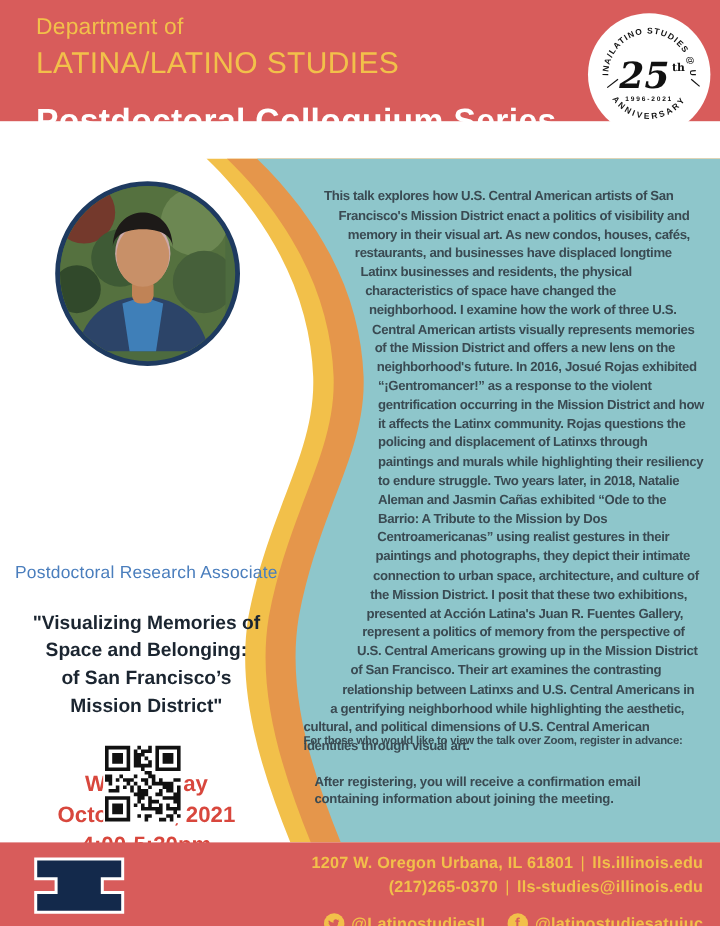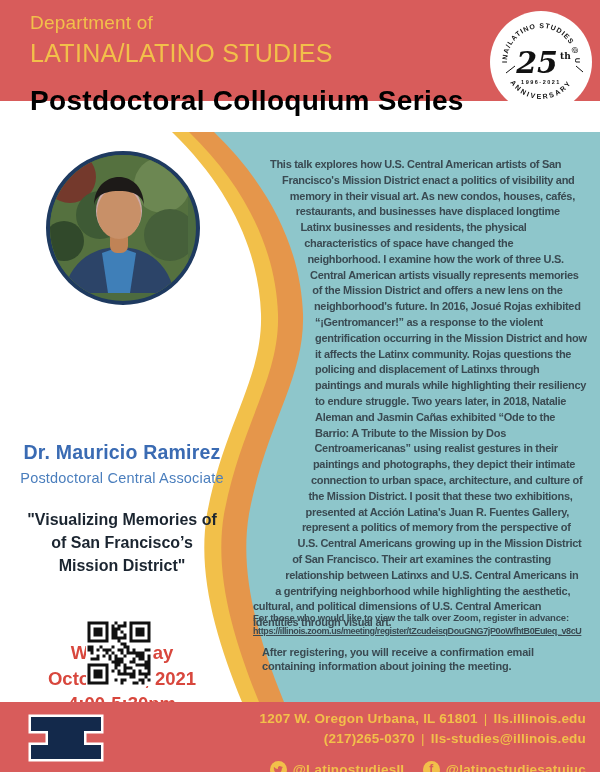--- a/index.html
+++ b/index.html
@@ -3,21 +3,21 @@
 <meta charset="utf-8">
 <style>
   html,body{margin:0;padding:0;background:#888;}
   .poster{position:relative;width:600px;height:772px;background:#ffffff;overflow:hidden;
           font-family:"Liberation Sans",sans-serif;}
   
   .header{position:absolute;left:0;top:0;width:600px;height:101px;background:#D85C5B;}
   .header-text{position:absolute;left:30px;top:12px;}
   .eyebrow{color:#F2C04A;font-size:19px;font-weight:400;letter-spacing:.2px;}
   .dept{color:#F2C04A;font-size:25px;font-weight:400;letter-spacing:.3px;margin-top:5px;}
-  .series{color:#000000;font-size:28px;font-weight:700;letter-spacing:.3px;margin-top:17px;}
+  .series{color:#ffffff;font-size:28px;font-weight:700;letter-spacing:.3px;margin-top:17px;}
   .badge{position:absolute;right:6px;top:9px;}
   
   .middle{position:absolute;left:0;top:132px;width:600px;height:570px;background:#ffffff;}
   .bands{position:absolute;left:0;top:0;}
   
   .photo-wrap{position:absolute;left:46px;top:19px;width:146px;height:146px;border-radius:50%;
               border:4px solid #1E3A60;overflow:hidden;background:#4d6b3f;}
   .leftcol{position:absolute;left:8px;width:228px;text-align:center;}
   .name{top:309px;color:#3A6BB3;font-size:19.5px;font-weight:800;letter-spacing:.2px;}
   .role{top:338px;color:#4A7EBD;font-size:14.5px;font-weight:400;letter-spacing:.2px;}
@@ -96,24 +96,24 @@
         <circle cx="14" cy="86" r="20" fill="#31492b"></circle>
         <path d="M14,138 C20,104 46,92 69,92 C92,92 118,104 124,138 Z" fill="#2c4468"></path>
         <path d="M52,98 L69,92 L86,98 L80,138 L58,138 Z" fill="#3f7fb8"></path>
         <rect x="60" y="76" width="18" height="22" rx="7" fill="#c08356"></rect>
         <ellipse cx="69" cy="56" rx="23" ry="27" fill="#caa"></ellipse>
         <ellipse cx="69" cy="58" rx="22" ry="26" fill="#c89068"></ellipse>
         <path d="M44,52 C44,28 60,22 69,22 C78,22 94,28 94,52 C94,44 88,36 69,36 C50,36 44,44 44,52 Z" fill="#1d1a18"></path>
       </svg>
     </div>
 
-    <div class="leftcol name">Dr. Mauricio Ramirez</div>
-    <div class="leftcol role">Postdoctoral Central Associate</div>
+    <div class="leftcol role">Postdoctoral Research Associate</div>
     <div class="leftcol talk-title">
       <div>"Visualizing Memories of</div>
+      <div>Space and Belonging:</div>
       <div>of San Francisco’s</div>
       <div>Mission District"</div>
     </div>
     <div class="leftcol when">
       <div>Wednesday</div>
       <div>October 13, 2021</div>
       <div>4:00-5:30pm</div>
       <div>1024 Chem Annex</div>
     </div>
 
@@ -123,21 +123,20 @@
         </svg>
     </div>
 
     <div class="abstract">
       <div class="bulge"></div>
       <span>This talk explores how U.S. Central American artists of San Francisco's Mission District enact a politics of visibility and memory in their visual art. As new condos, houses, cafés, restaurants, and businesses have displaced longtime Latinx businesses and residents, the physical characteristics of space have changed the neighborhood. I examine how the work of three U.S. Central American artists visually represents memories of the Mission District and offers a new lens on the neighborhood's future. In 2016, Josué Rojas exhibited “¡Gentromancer!” as a response to the violent gentrification occurring in the Mission District and how it affects the Latinx community. Rojas questions the policing and displacement of Latinxs through paintings and murals while highlighting their resiliency to endure struggle. Two years later, in 2018, Natalie Aleman and Jasmin Cañas exhibited “Ode to the Barrio: A Tribute to the Mission by Dos Centroamericanas” using realist gestures in their paintings and photographs, they depict their intimate connection to urban space, architecture, and culture of the Mission District. I posit that these two exhibitions, presented at Acción Latina's Juan R. Fuentes Gallery, represent a politics of memory from the perspective of U.S. Central Americans growing up in the Mission District of San Francisco. Their art examines the contrasting relationship between Latinxs and U.S. Central Americans in a gentrifying neighborhood while highlighting the aesthetic, cultural, and political dimensions of U.S. Central American identities through visual art.</span>
     </div>
 
     <div class="zoomnote">
       <span>For those who would like to view the talk over Zoom, register in advance:</span>
-      <a href="#" class="zoomlink">https://illinois.zoom.us/meeting/register/tZcudeisqDouGNG7jP0oWfhtB0EuIeq_v8cU</a>
     </div>
     <div class="afternote">After registering, you will receive a confirmation email containing information about joining the meeting.</div>
   </div>
 
   <div class="footer">
     <svg class="logo" width="84" height="54" viewBox="0 0 84 54">
       <path d="M7,6 h70 v14 h-17 v14 h17 v14 h-70 v-14 h17 v-14 h-17 z" fill="#13294B" stroke="#ffffff" stroke-width="5" paint-order="stroke"></path>
     </svg>
     <div class="footer-lines">
       <div>

